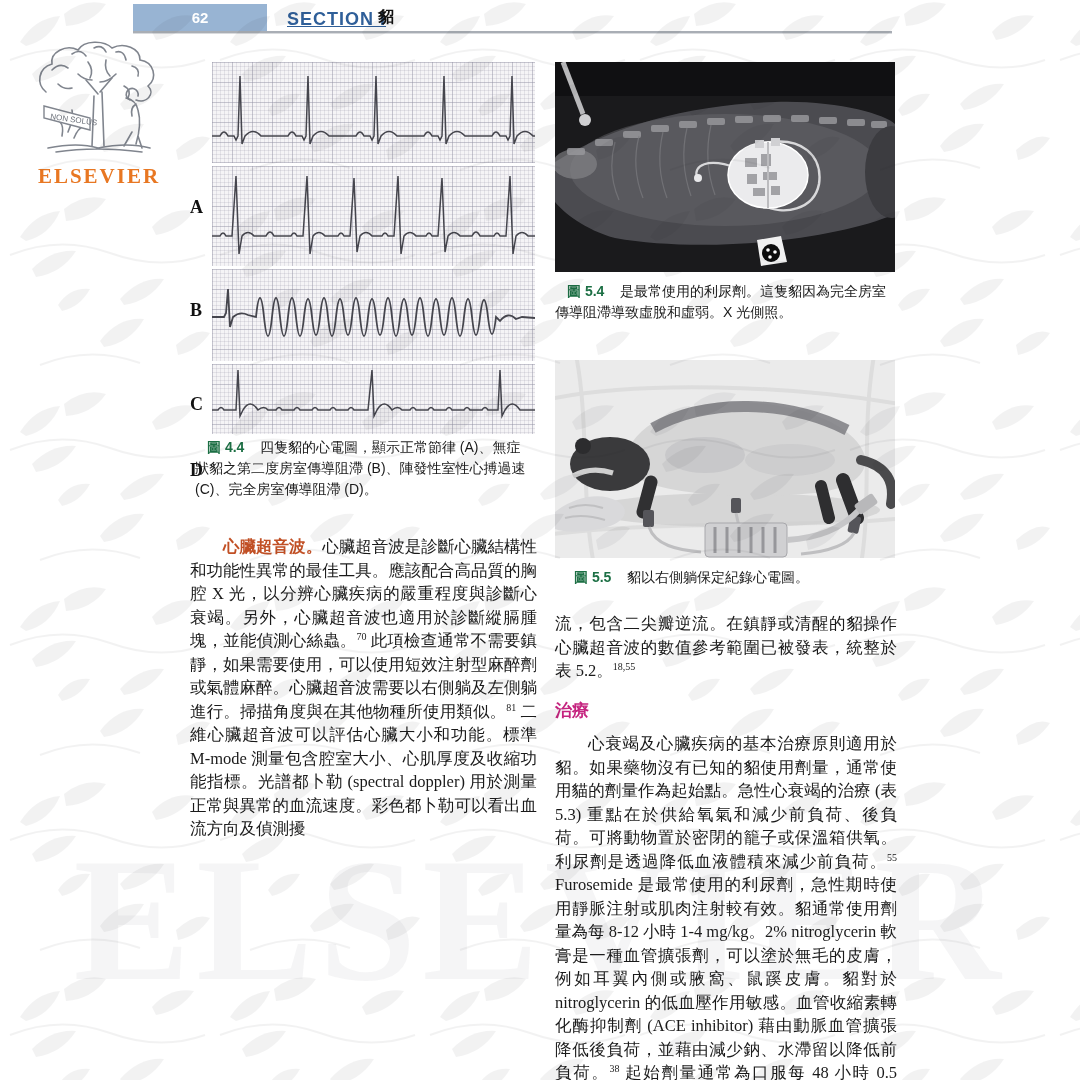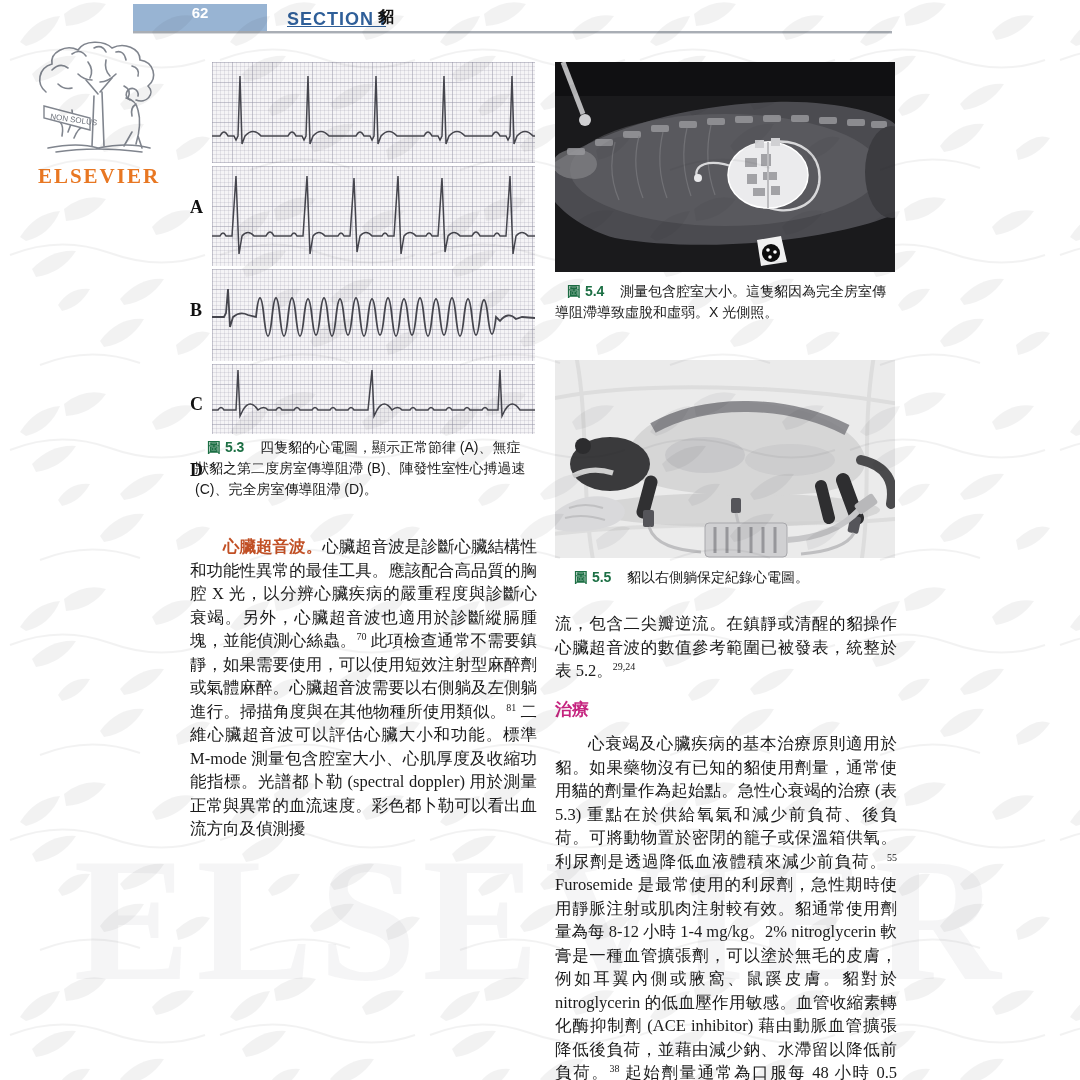--- a/index.html
+++ b/index.html
@@ -1,21 +1,21 @@
 <!DOCTYPE html>
 <html style="--header-blue: #98b4d3; --header-text-blue: #2f5f99; --caption-green: #1c6f44; --section-magenta: #c5247f; --runin-orange: #c14f24; --elsevier-orange: #e87722;"><head>
 <meta charset="utf-8">
 <style>
   html,body{margin:0;padding:0;background:#ffffff;}
   #page{position:relative;width:1080px;height:1080px;background:#fff;overflow:hidden;
         font-family:"Liberation Serif","DejaVu Serif",serif;color:#1a1a1a;}
 
   
   .page-num-box{position:absolute;left:133px;top:4px;width:134px;height:27px;
-      background:var(--header-blue,#98b4d3);display:flex;justify-content:center;}
+      background:var(--header-blue,#98b4d3);display:flex;align-items:center;justify-content:center;}
   .page-num{color:#fff;font-family:"Liberation Sans",sans-serif;font-weight:bold;font-size:15px;}
   .header-rule{position:absolute;left:133px;top:31px;width:759px;height:2px;
       background:#a9aeb5;border-bottom:1px solid #d9dbde;}
   .section-label{position:absolute;left:287px;top:9px;font-family:"Liberation Sans",sans-serif;
       font-weight:bold;font-size:18px;letter-spacing:1px;color:var(--header-text-blue,#2f5f99);text-decoration:underline;}
   .section-title{position:absolute;left:378px;top:7px;font-weight:bold;font-size:16px;color:#111;}
 
   
   .logo-wrap{position:absolute;left:28px;top:40px;width:142px;}
   .logo-name{margin-top:2px;text-align:center;font-family:"Liberation Serif",serif;
@@ -46,21 +46,21 @@
 
   
   .col{position:absolute;font-size:16.5px;line-height:23.5px;text-align:justify;}
   .col-left{left:190px;top:535px;width:347px;}
   .col-right{left:555px;top:612px;width:342px;}
   .para{margin:0;text-indent:2em;}
   .para.noindent{text-indent:0;}
   .para + .para{margin-top:0;}
   .seg-sup{font-size:10px;vertical-align:super;line-height:0;}
   .seg-lead{font-family:"Liberation Sans",sans-serif;font-weight:bold;color:var(--runin-orange,#c14f24);margin-top:11px;}
-  .sec-heading{font-family:Liberation Mono, monospace;font-weight:bold;font-size:17px;
+  .sec-heading{font-family:Liberation Serif, serif;font-weight:bold;font-size:17px;
       color:var(--section-magenta,#c5247f);margin:16px 0 10px 0;text-indent:0;}
 
   
   .wm-text{position:absolute;left:0;right:0;top:820px;text-align:center;z-index:3;
       font-family:"Liberation Serif",serif;font-weight:bold;font-size:175px;letter-spacing:6px;
       color:rgba(70,70,85,0.055);pointer-events:none;user-select:none;}
   .wm-pattern{position:absolute;left:0;top:0;z-index:4;pointer-events:none;}
   .content{position:relative;z-index:2;}
 </style>
 </head>
@@ -138,21 +138,21 @@
                L270,46 Q273,41 276,46 L286,46 L288,6 L290,52 L293,46 Q300,34 308,46 L323,46"></path>
         </svg>
       </div>
       <span class="panel-label" style="top:135px;">A</span>
       <span class="panel-label" style="top:238px;">B</span>
       <span class="panel-label" style="top:332px;">C</span>
       <span class="panel-label" style="top:398px;">D</span>
     </div>
 
     <div class="caption cap53">
-      <span class="cap-label">圖 5.3</span>
+      <span class="cap-label">圖 4.4</span>
       <span>&nbsp;&nbsp;</span>
       <span>四隻貂的心電圖，顯示正常節律 (A)、無症狀貂之第二度房室傳導阻滯 (B)、陣發性室性心搏過速 (C)、完全房室傳導阻滯 (D)。</span>
     </div>
 
     <div class="fig54">
       <svg width="340" height="210" viewBox="0 0 340 210">
         <rect width="340" height="210" fill="#1a1a1c"></rect>
         <rect width="340" height="34" fill="#101012"></rect>
         <path d="M0,100 C60,62 140,42 220,40 C280,38 330,52 340,62 L340,152 C280,178 150,192 60,176 C30,168 8,150 0,140 Z" fill="#515156" opacity="0.9"></path>
         <ellipse cx="170" cy="108" rx="155" ry="56" fill="#6a6a6e" opacity="0.45"></ellipse>
@@ -202,21 +202,21 @@
           <circle cx="213" cy="188" r="1.8" fill="#ffffff"></circle>
             <circle cx="220" cy="190" r="1.8" fill="#ffffff"></circle>
             <circle cx="215" cy="195" r="1.8" fill="#ffffff"></circle>
         </g>
       </svg>
     </div>
 
     <div class="caption cap54">
       <span class="cap-label">圖 5.4</span>
       <span>&nbsp;&nbsp;</span>
-      <span>測量包含腔室大小。這隻貂因為完全房室傳導阻滯導致虛脫和虛弱。X 光側照。</span>
+      <span>是最常使用的利尿劑。這隻貂因為完全房室傳導阻滯導致虛脫和虛弱。X 光側照。</span>
     </div>
 
     <div class="fig55">
       <svg width="340" height="198" viewBox="0 0 340 198">
         <rect width="340" height="198" fill="#ebebeb"></rect>
         <g stroke="#dddddd" stroke-width="4" fill="none">
           <path d="M-10,40 C80,20 240,25 350,45"></path>
             <path d="M-10,175 C100,160 260,168 350,158"></path>
           <path d="M20,-10 C35,60 25,140 40,210"></path>
             <path d="M320,-10 C305,70 318,140 305,210"></path>
@@ -263,21 +263,21 @@
       <span class="cap-label">圖 5.5</span>
       <span>&nbsp;&nbsp;</span>
       <span>貂以右側躺保定紀錄心電圖。</span>
     </div>
 
     <div class="col col-left">
       <p class="para"><span class="seg-lead">心臟超音波。</span><span>心臟超音波是診斷心臟結構性和功能性異常的最佳工具。應該配合高品質的胸腔 X 光，以分辨心臟疾病的嚴重程度與診斷心衰竭。另外，心臟超音波也適用於診斷縱膈腫塊，並能偵測心絲蟲。</span><span class="seg-sup">70</span><span> 此項檢查通常不需要鎮靜，如果需要使用，可以使用短效注射型麻醉劑或氣體麻醉。心臟超音波需要以右側躺及左側躺進行。掃描角度與在其他物種所使用類似。</span><span class="seg-sup">81</span><span> 二維心臟超音波可以評估心臟大小和功能。標準 M-mode 測量包含腔室大小、心肌厚度及收縮功能指標。光譜都卜勒 (spectral doppler) 用於測量正常與異常的血流速度。彩色都卜勒可以看出血流方向及偵測擾</span></p>
     </div>
 
     <div class="col col-right">
-      <p class="para noindent"><span>流，包含二尖瓣逆流。在鎮靜或清醒的貂操作心臟超音波的數值參考範圍已被發表，統整於表 5.2。</span><span class="seg-sup">29,24</span></p>
+      <p class="para noindent"><span>流，包含二尖瓣逆流。在鎮靜或清醒的貂操作心臟超音波的數值參考範圍已被發表，統整於表 5.2。</span><span class="seg-sup">18,55</span></p>
       <h3 class="sec-heading">治療</h3>
       <p class="para"><span>心衰竭及心臟疾病的基本治療原則適用於貂。如果藥物沒有已知的貂使用劑量，通常使用貓的劑量作為起始點。急性心衰竭的治療 (表 5.3) 重點在於供給氧氣和減少前負荷、後負荷。可將動物置於密閉的籠子或保溫箱供氧。利尿劑是透過降低血液體積來減少前負荷。</span><span class="seg-sup">55</span><span> Furosemide 是最常使用的利尿劑，急性期時使用靜脈注射或肌肉注射較有效。貂通常使用劑量為每 8-12 小時 1-4 mg/kg。2% nitroglycerin 軟膏是一種血管擴張劑，可以塗於無毛的皮膚，例如耳翼內側或腋窩、鼠蹊皮膚。貂對於 nitroglycerin 的低血壓作用敏感。血管收縮素轉化酶抑制劑 (ACE inhibitor) 藉由動脈血管擴張降低後負荷，並藉由減少鈉、水滯留以降低前負荷。</span><span class="seg-sup">38</span><span> 起始劑量通常為口服每 48 小時 0.5 mg/kg，如果可以慢慢增加至每 24 小時一次。初使用的 24-48 小時可能</span></p>
     </div>
 
   </div>
 
   <div class="wm-text">ELSEVIER</div>
   <svg class="wm-pattern" width="1080" height="1080">
     <defs>
       <pattern id="leafp" width="210" height="195" patternUnits="userSpaceOnUse">

